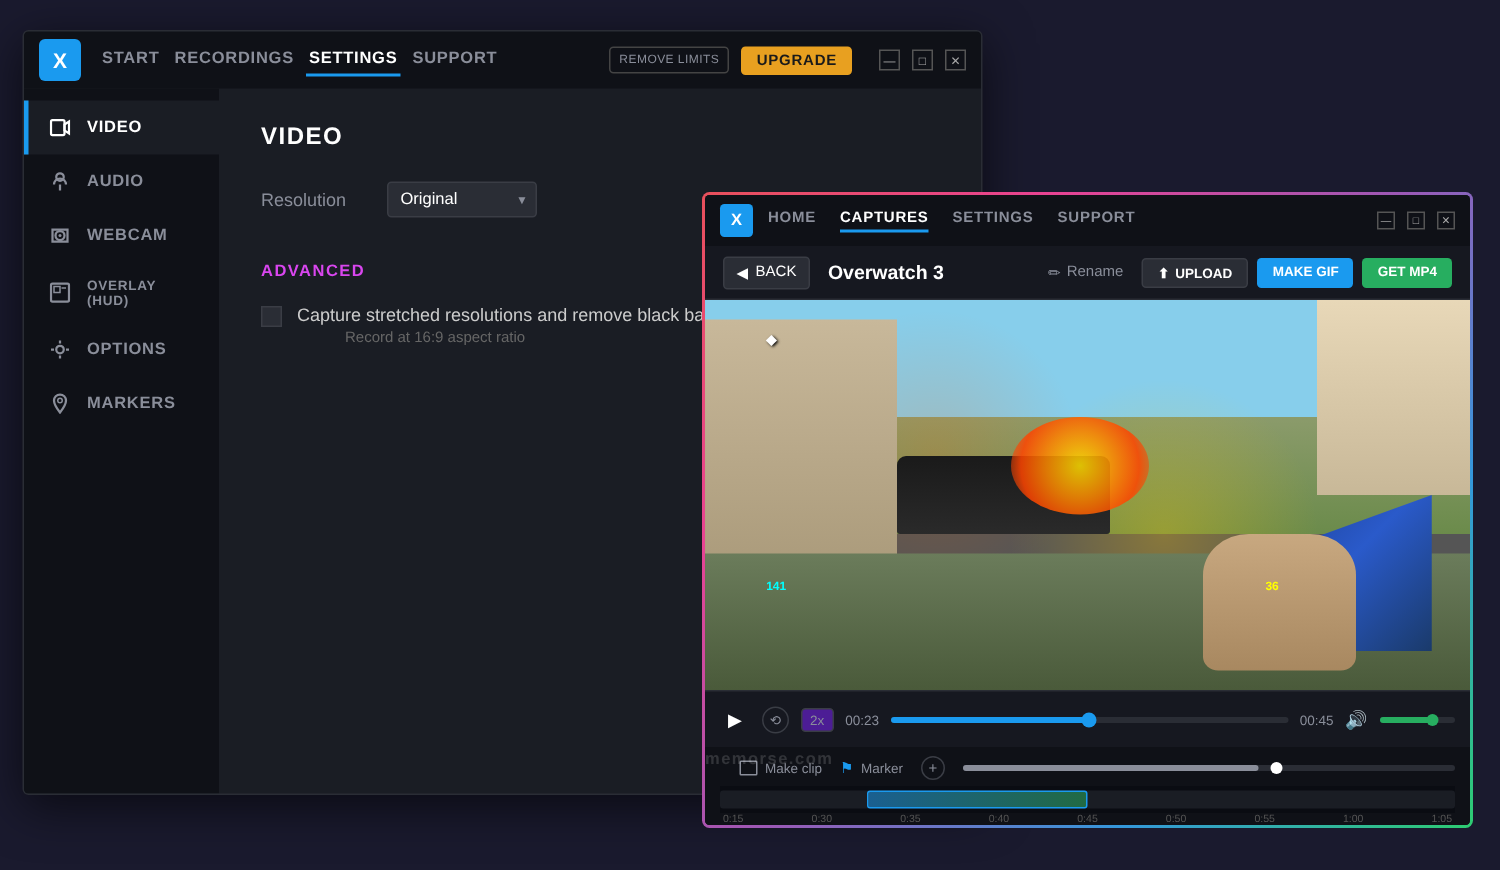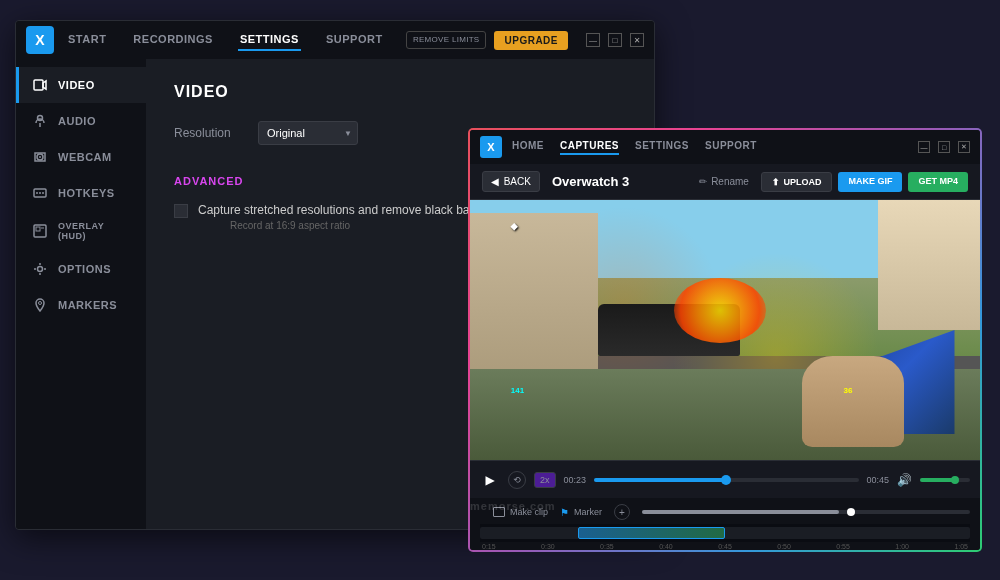--- a/index.html
+++ b/index.html
@@ -46,21 +46,21 @@
       align-items: center;
       justify-content: center;
       color: white;
       font-weight: bold;
       font-size: 14px;
       margin-right: 12px;
       flex-shrink: 0;
     }
     .title-bar-nav {
       display: flex;
-      gap: 23px;
+      gap: 6px;
       flex: 1;
     }
     .nav-item {
       color: #8a8e9a;
       font-size: 11px;
       font-weight: 600;
       letter-spacing: 0.5px;
       cursor: pointer;
       padding: 4px 2px;
       text-transform: uppercase;
@@ -761,31 +761,20 @@
             <circle cx="7" cy="7" r="3" stroke="#8a8e9a" stroke-width="1.5"></circle>
             <circle cx="7" cy="7" r="1" fill="#8a8e9a"></circle>
             <path d="M2 3h10v8H2z" stroke="#8a8e9a" stroke-width="1.5" fill="none"></path>
           </svg>
         </div>
         <span>WEBCAM</span>
       </div>
       <div class="sidebar-item">
         <div class="sidebar-icon">
           <svg width="14" height="14" viewBox="0 0 14 14" fill="none">
-            <rect x="1" y="3" width="12" height="8" rx="1" stroke="#8a8e9a" stroke-width="1.5"></rect>
-            <line x1="4" y1="6" x2="4" y2="8" stroke="#8a8e9a" stroke-width="1.5"></line>
-            <line x1="7" y1="6" x2="7" y2="8" stroke="#8a8e9a" stroke-width="1.5"></line>
-            <line x1="10" y1="6" x2="10" y2="8" stroke="#8a8e9a" stroke-width="1.5"></line>
-          </svg>
-        </div>
-        <span>HOTKEYS</span>
-      </div>
-      <div class="sidebar-item">
-        <div class="sidebar-icon">
-          <svg width="14" height="14" viewBox="0 0 14 14" fill="none">
             <rect x="1" y="1" width="12" height="12" rx="1" stroke="#8a8e9a" stroke-width="1.5"></rect>
             <rect x="3" y="3" width="4" height="4" stroke="#8a8e9a" stroke-width="1"></rect>
             <line x1="8" y1="4" x2="11" y2="4" stroke="#8a8e9a" stroke-width="1"></line>
           </svg>
         </div>
         <span style="font-size:9px;">OVERLAY (HUD)</span>
       </div>
       <div class="sidebar-item">
         <div class="sidebar-icon">
           <svg width="14" height="14" viewBox="0 0 14 14" fill="none">

